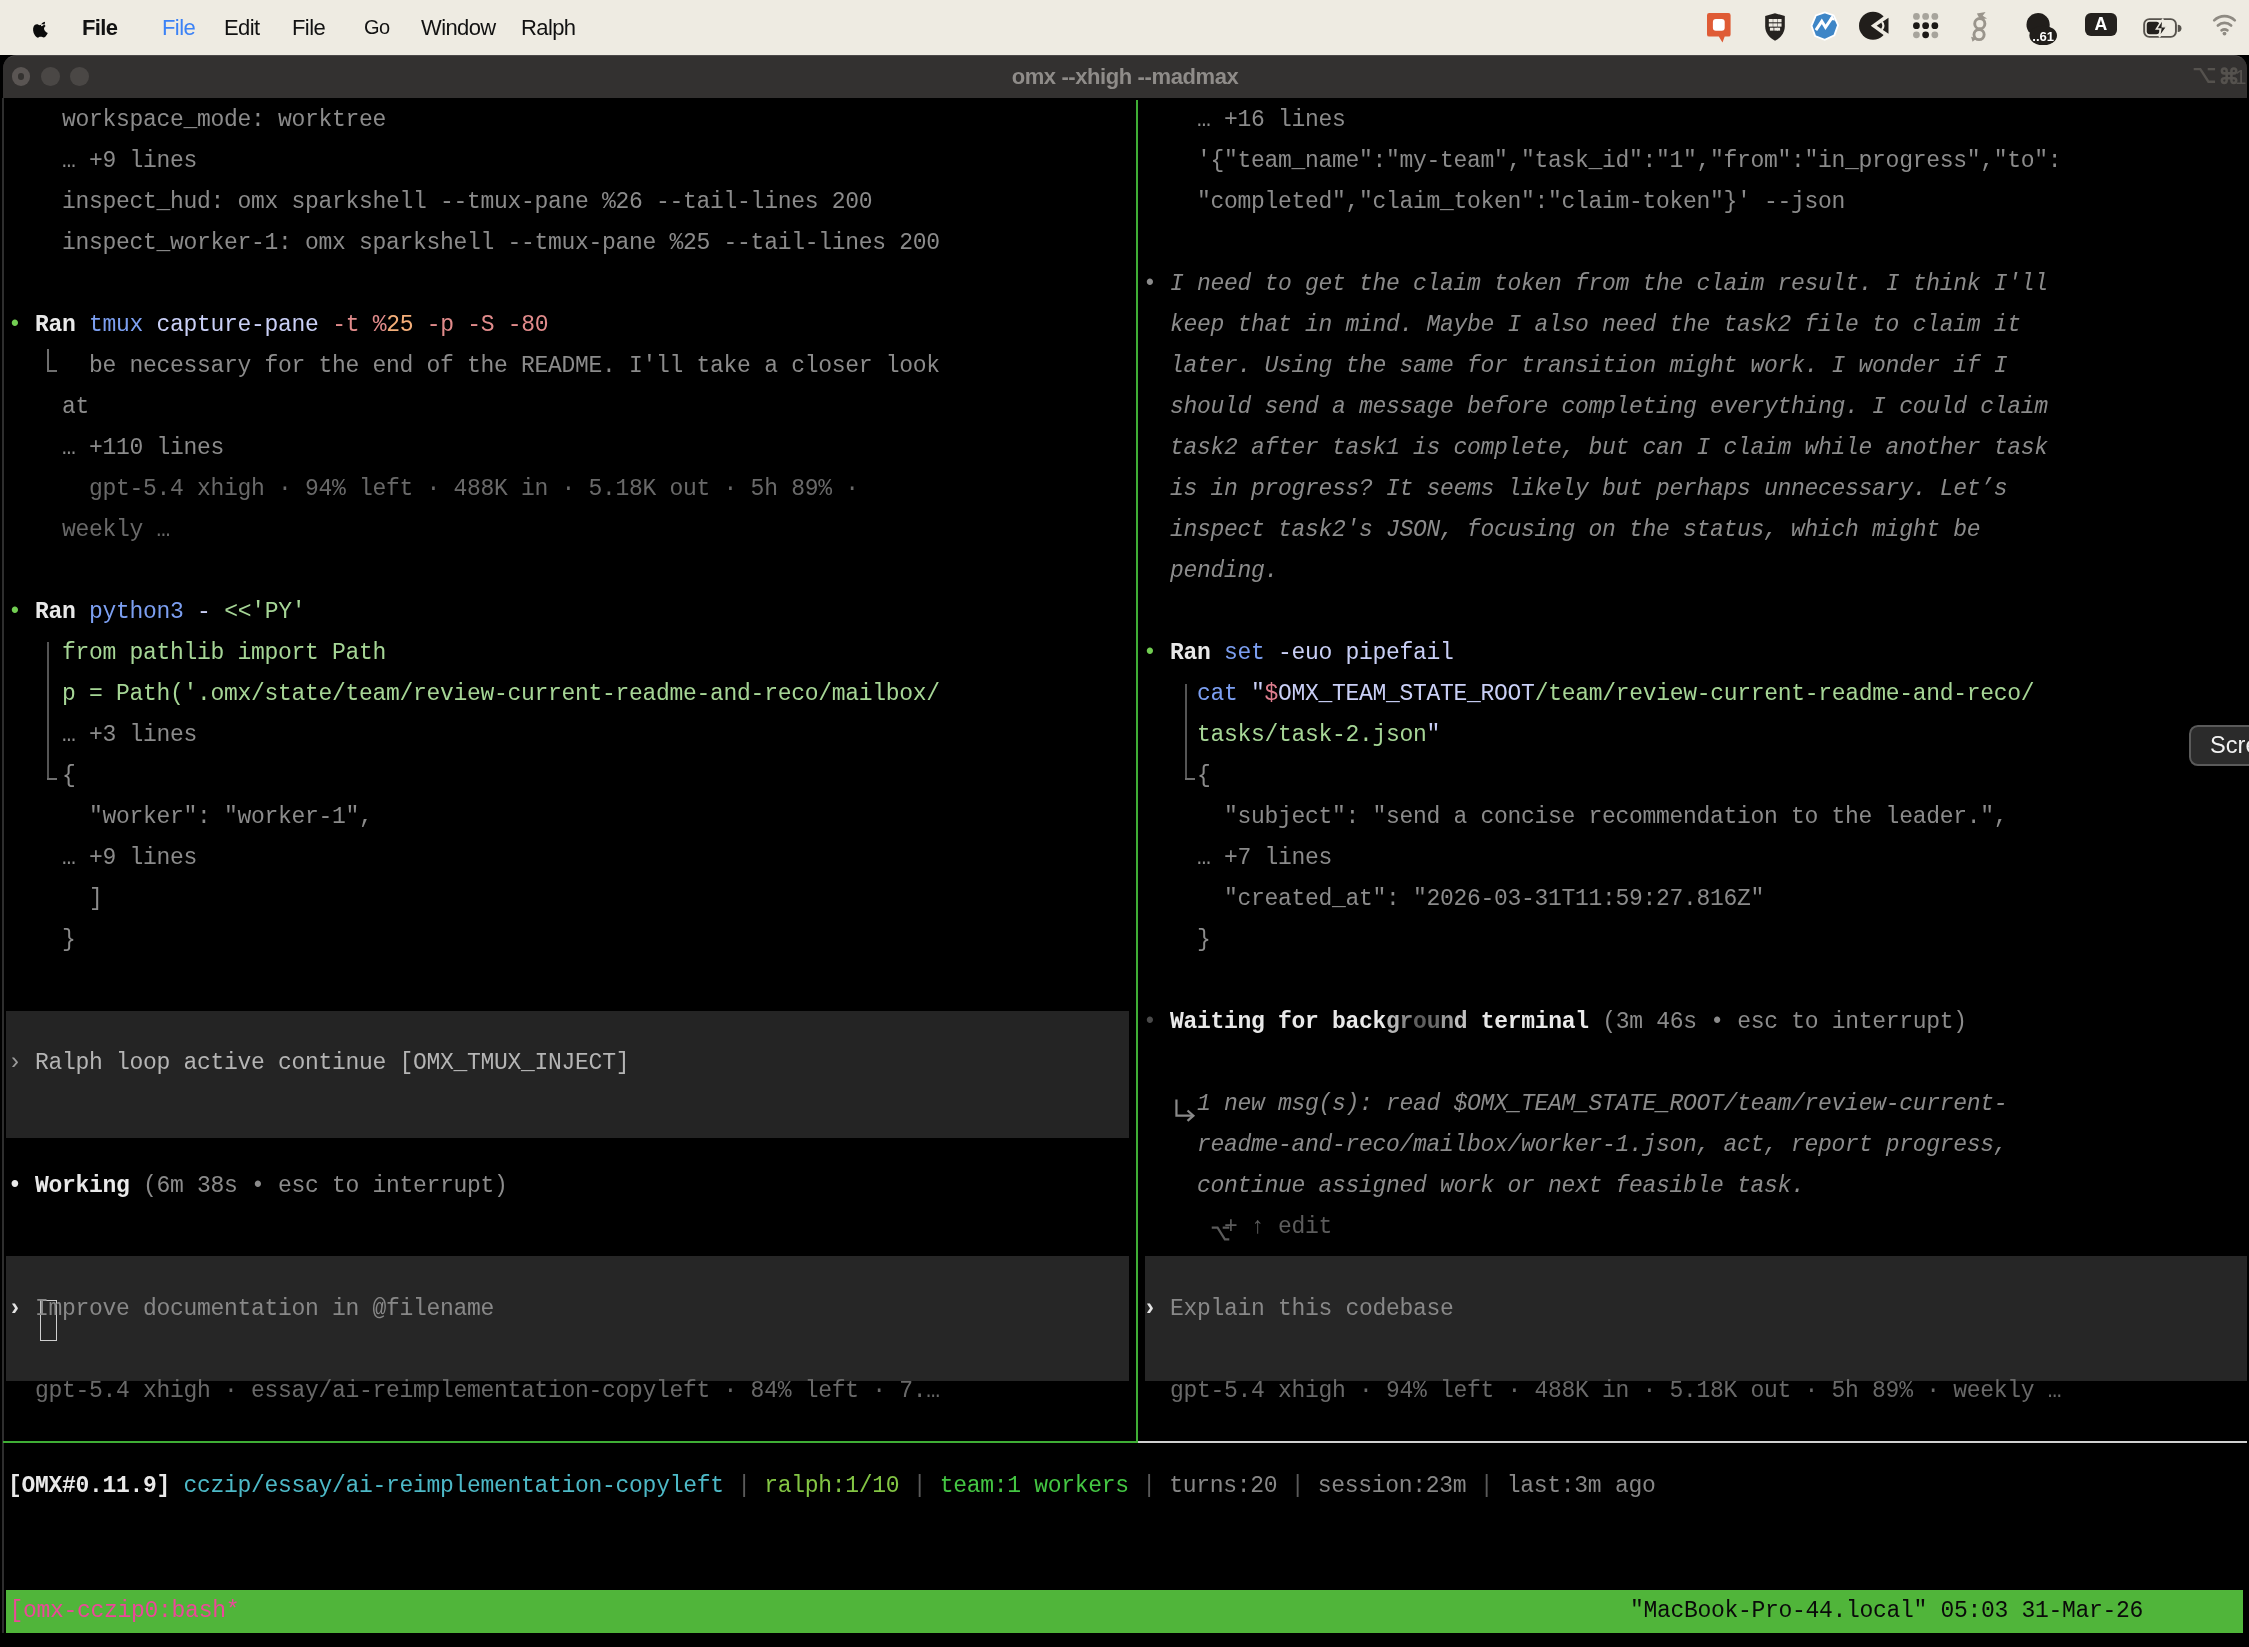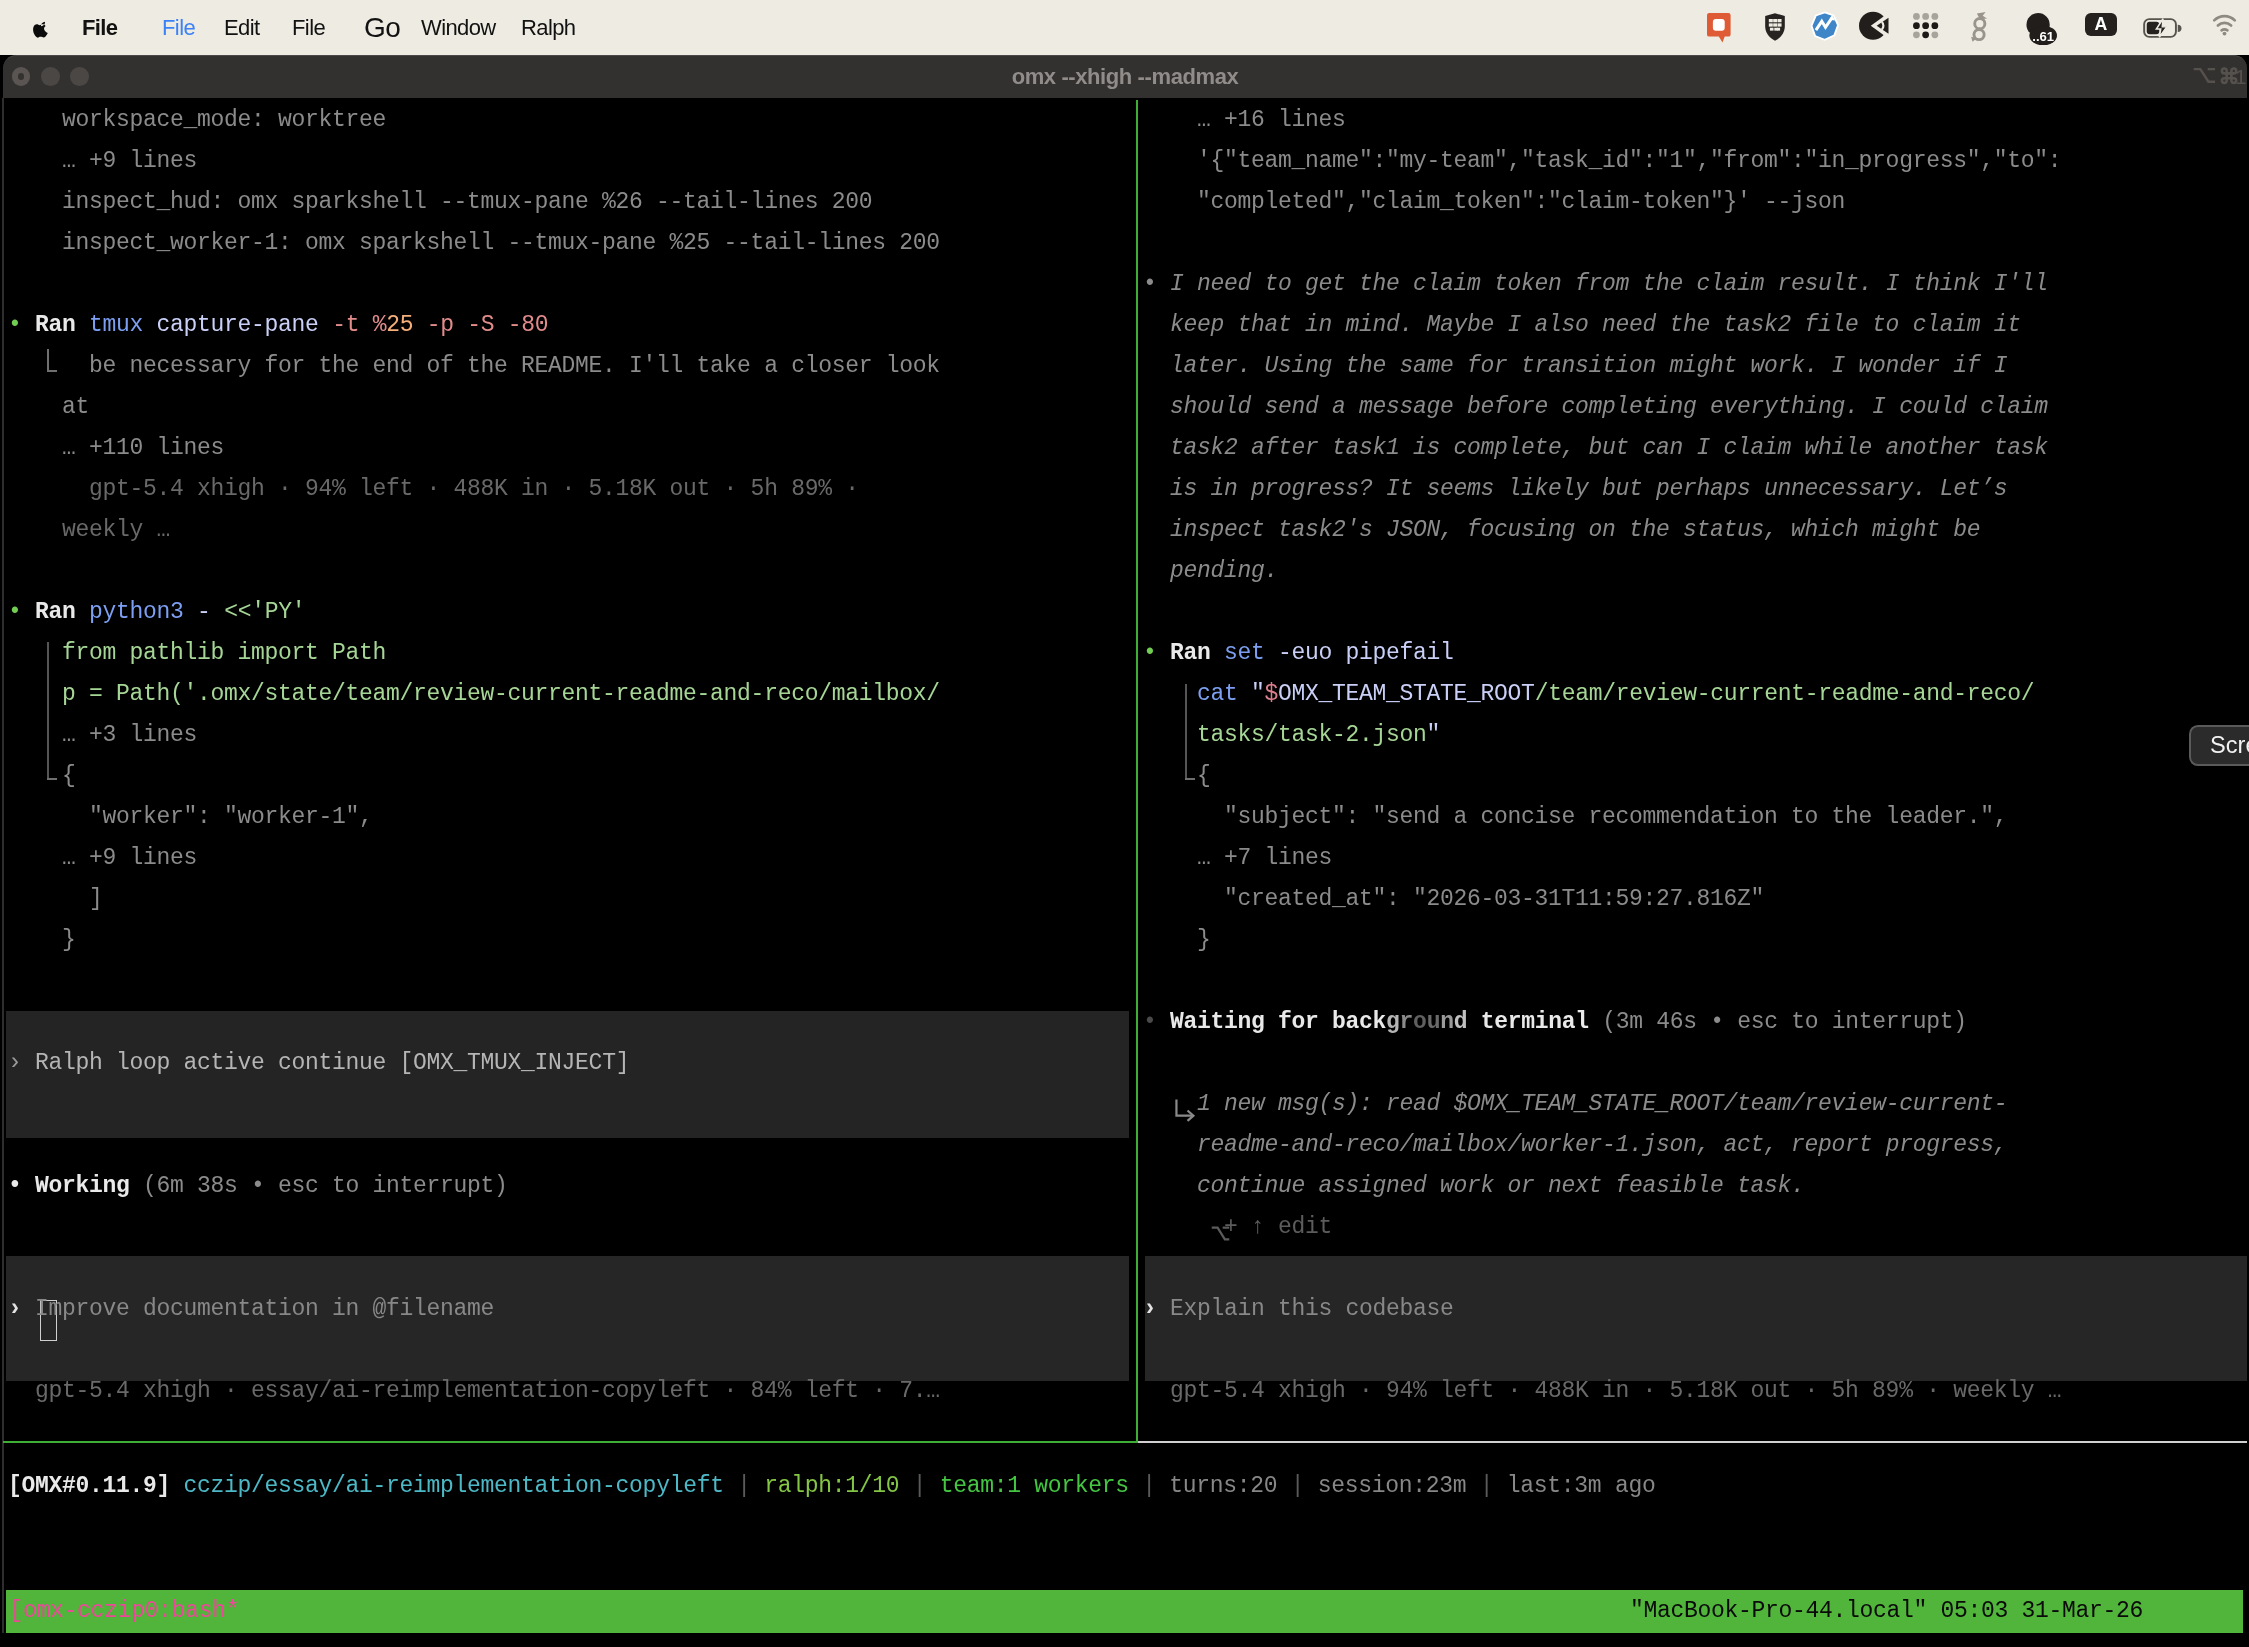--- a/index.html
+++ b/index.html
@@ -8,21 +8,21 @@
 </style></head><body>
 
 <div class="abs" style="left:0;top:0;width:2250px;height:55px;background:#eeebe2"></div>
 <svg class="abs" style="left:32px;top:15.5px" width="19" height="23" viewBox="0 0 24 28">
     <path fill="#0b0b0b" d="M16.4 6.6c-1.3.1-2.8.9-3.7 1.9-.8.9-1.5 2.4-1.3 3.8 1.4.1 2.9-.8 3.8-1.8.8-1 1.4-2.4 1.2-3.9zM19.9 21c-.5 1.1-.7 1.6-1.4 2.6-.9 1.4-2.2 3.1-3.8 3.1-1.4 0-1.8-.9-3.7-.9s-2.3.9-3.7 1c-1.6 0-2.8-1.5-3.7-2.9C1.1 20 .8 15.3 2.1 12.8c.9-1.8 2.5-2.8 4-2.8 1.5 0 2.4 1 3.7 1 1.2 0 1.9-1 3.7-1 1.3 0 2.7.7 3.7 2-3.2 1.8-2.7 6.4 2.7 9z"></path>
   </svg>
 <div class="abs" style="left:82px;top:0;height:55px;line-height:55px;font-weight:bold;font-family:'Liberation Sans',sans-serif;font-size:22px;letter-spacing:-0.6px;color:#121212">File</div>
 <div class="abs" style="left:162px;top:0;height:43px;line-height:55px;font-family:'Liberation Sans',sans-serif;font-size:22px;letter-spacing:-0.6px;color:#3b82f6">File</div>
 <div class="abs" style="left:224px;top:0;height:55px;line-height:55px;font-family:'Liberation Sans',sans-serif;font-size:22px;letter-spacing:-0.6px;color:#121212">Edit</div>
 <div class="abs" style="left:292px;top:0;height:55px;line-height:55px;font-family:'Liberation Sans',sans-serif;font-size:22px;letter-spacing:-0.6px;color:#121212">File</div>
-<div class="abs" style="left:364px;top:0;height:55px;line-height:55px;font-family:'Liberation Sans',sans-serif;font-size:28px;letter-spacing:-0.6px;color:#121212">Go</div>
+<div class="abs" style="left:364px;top:0;height:55px;line-height:55px;font-family:'Liberation Sans',sans-serif;font-size:20px;letter-spacing:-0.6px;color:#121212">Go</div>
 <div class="abs" style="left:421px;top:0;height:55px;line-height:55px;font-family:'Liberation Sans',sans-serif;font-size:22px;letter-spacing:-0.6px;color:#121212">Window</div>
 <div class="abs" style="left:521px;top:0;height:55px;line-height:55px;font-family:'Liberation Sans',sans-serif;font-size:22px;letter-spacing:-0.6px;color:#121212">Ralph</div>
 <svg class="abs" style="left:1707px;top:13.3px" width="23.6" height="29.5" viewBox="0 0 32 40">
 <path fill="#df5b35" d="M3 0 h26 a3 3 0 0 1 3 3 v26 a3 3 0 0 1 -3 3 h-5 l-3 8 -5 -8 h-13 a3 3 0 0 1 -3 -3 v-26 a3 3 0 0 1 3 -3 z"></path>
 <rect x="8" y="8" width="16" height="16" rx="4" fill="#fff"></rect>
   </svg>
 <svg class="abs" style="left:1763px;top:12.5px" width="24" height="28" viewBox="0 0 33 38">
 <path fill="#262320" d="M16.5 0 L30 4 v14 c0 9-6 16-13.5 20 C9 34 3 27 3 18 V4 Z"></path>
 <g fill="#eeebe2">
       <rect x="8" y="8" width="5.5" height="4.5"></rect>

